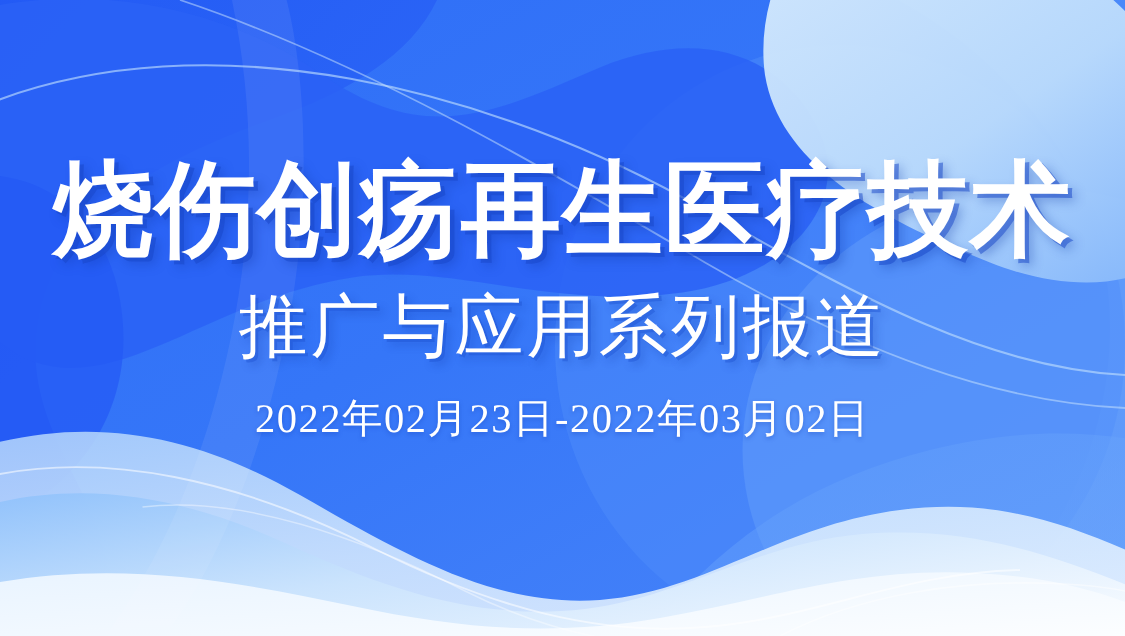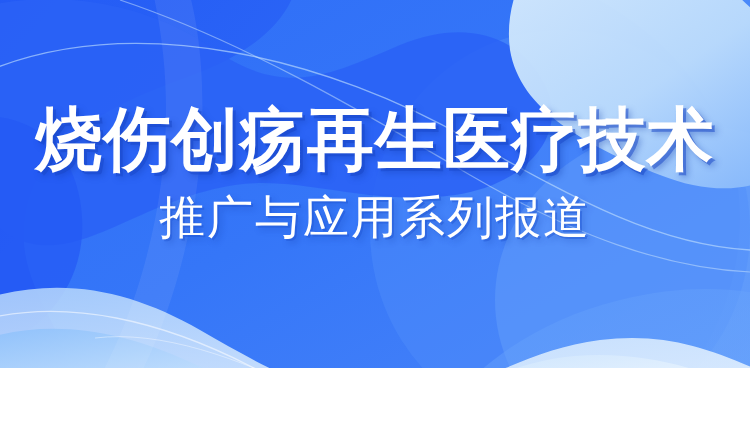--- a/index.html
+++ b/index.html
@@ -6,21 +6,21 @@
     margin: 0;
     padding: 0;
     background: #ffffff;
   }
   body {
     font-family: "Liberation Sans", sans-serif;
   }
   #banner {
     position: relative;
     width: 750px;
-    height: 368px;
+    height: 424px;
     overflow: hidden;
     background: #c2410c;
   }
   #bg-svg {
     position: absolute;
     top: 0;
     left: 0;
     width: 750px;
     height: 424px;
     display: block;
@@ -173,15 +173,16 @@
 
       <path d="M150,-20 C175,80 170,180 140,280 C120,345 95,390 70,424 L110,424
                C150,370 180,290 195,200 C210,105 200,20 185,-20 Z" fill="#ffffff" opacity="0.07"></path>
 
     </g>
   </svg>
 
   <div class="content">
     <div class="title">烧伤创疡再生医疗技术</div>
     <div class="subtitle">推广与应用系列报道</div>
+    <div class="daterange">2022年02月23日-2022年03月02日</div>
   </div>
 
 </div>
 
 </body></html>

